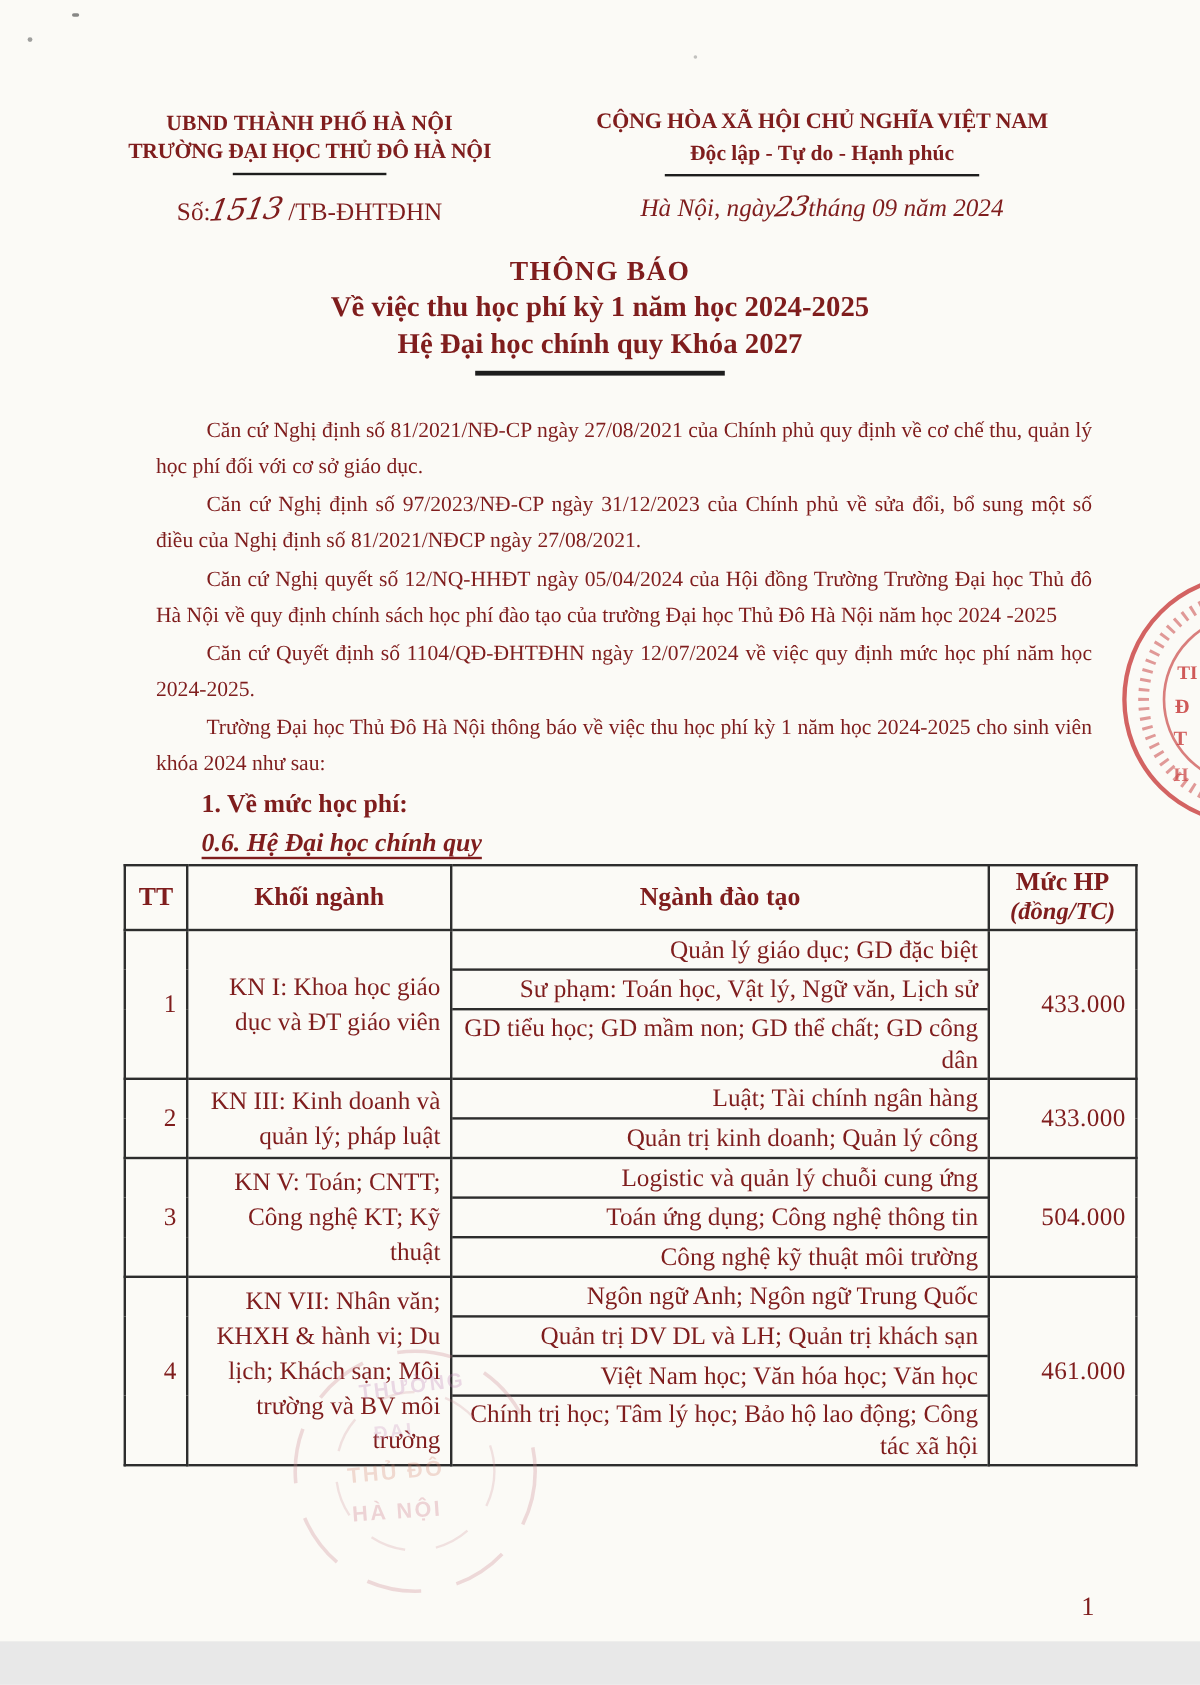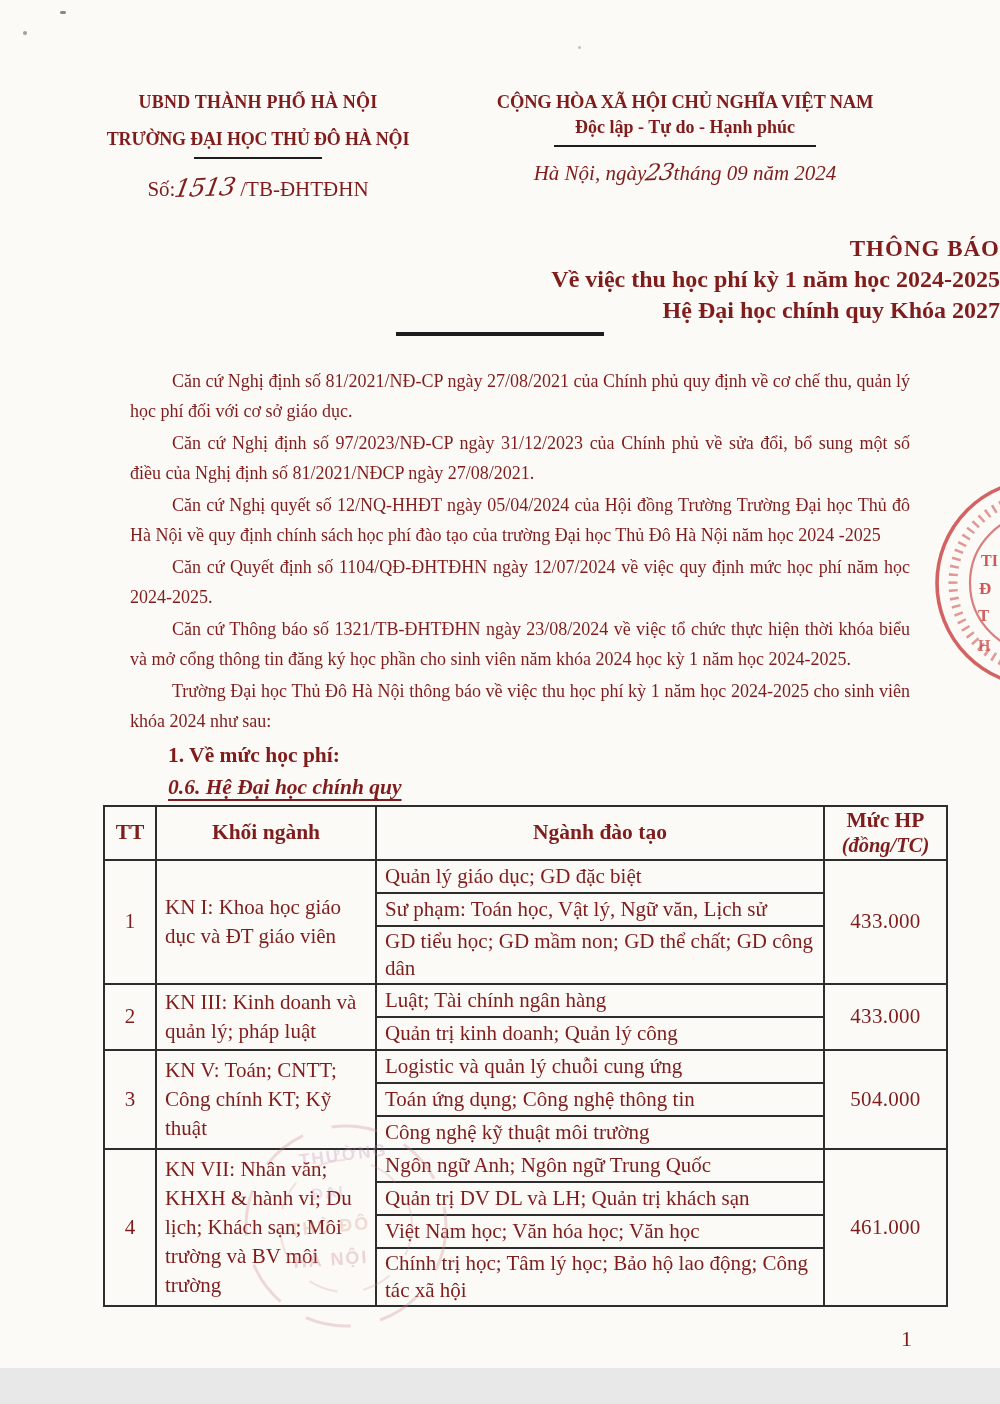--- a/index.html
+++ b/index.html
@@ -13,50 +13,50 @@
   .speck { position:absolute; background:#555; border-radius:50%; opacity:.55; }
   .speck.s1 { left:23px; top:31px; width:4px; height:4px; }
   .speck.s2 { left:60px; top:11px; width:6px; height:3px; border-radius:2px; opacity:.7; }
   .speck.s3 { left:578px; top:46px; width:3px; height:3px; opacity:.35; }
 
   
   .hdr { display:flex; padding-top:92px; }
   .hdr-left { width:400px; margin-left:58px; text-align:center; }
   .hdr-right { width:440px; margin-left:auto; margin-right:95px; text-align:center; }
   .org-parent { font-size:18px; font-weight:bold; letter-spacing:.2px; }
-  .org-name { font-size:18px; font-weight:bold; letter-spacing:-.2px; margin-top:16px; }
+  .org-name { font-size:18px; font-weight:bold; letter-spacing:-.2px; margin-top:3px; }
   .rule { height:2px; background:#1d1d1d; margin:7px auto 0 auto; }
   .rule-left { width:128px; }
   .rule-right { width:262px; }
   .motto1 { font-size:18.5px; font-weight:bold; letter-spacing:-.2px; }
   .motto2 { font-size:18px; font-weight:bold; margin-top:4px; }
   .doc-no { font-size:21px; margin-top:16px; }
   .date-line { font-size:21px; font-style:italic; margin-top:14px; }
   .hw { font-family:"DejaVu Serif", serif; font-style:italic; display:inline-block;
         transform:skewX(-12deg) rotate(-2deg); font-size:25px; letter-spacing:-1px; line-height:1; }
   .hw-day { font-size:23px; }
 
   
-  .title-block { text-align:right; margin-top:34px; }
+  .title-block { text-align:center; margin-top:24px; }
   .title-main { font-size:23px; font-weight:bold; letter-spacing:1px; }
   .title-sub { font-size:24px; font-weight:bold; margin-top:4px; }
   .rule-title { width:208px; height:3.5px; background:#1d1d1d; margin:8px auto 0 auto; }
 
   
   .content { margin:30px 90px 0 130px; }
   .content p { font-size:18px; line-height:30px; text-align:justify; text-indent:42px; margin-bottom:2px; }
   .sec-1 { font-size:21.5px; font-weight:bold; margin:7px 0 7px 38px; }
   .sec-1-1 { font-size:21.5px; font-weight:bold; font-style:italic; margin:0 0 5px 38px;
              text-decoration:underline; text-underline-offset:5px; }
 
   
   table.fee { border-collapse:collapse; width:843px; margin-left:-27px; table-layout:fixed; }
   table.fee col.c-tt { width:52px; } table.fee col.c-khoi { width:220px; }
   table.fee col.c-nganh { width:448px; } table.fee col.c-fee { width:123px; }
-  table.fee th, table.fee td { border:2px solid #2d2d2d; font-size:21px; padding:1px 8px; }
+  table.fee th, table.fee td { border:2px solid #2d2d2d; font-size:21px; padding:1px 8px;text-align:right; }
   table.fee thead tr { height:52px; }
   table.fee th { font-weight:bold; text-align:center; font-size:21.5px; line-height:25px; }
   table.fee th .unit { font-weight:bold; font-style:italic; display:block; font-size:20.5px; }
   table.fee tbody tr { height:33px; }
   td.tt { text-align:center; vertical-align:middle; }
   td.khoi { vertical-align:middle; line-height:29px; padding-left:10px; }
   td.nganh { vertical-align:middle; line-height:27px; }
   td.fee { text-align:center; vertical-align:middle; letter-spacing:.3px; }
 
   .page-num { position:absolute; left:901px; top:1326px; font-size:22px; }
@@ -94,21 +94,20 @@
     <div class="title-sub">Về việc thu học phí kỳ 1 năm học 2024-2025</div>
     <div class="title-sub">Hệ Đại học chính quy Khóa 2027</div>
     <div class="rule-title"></div>
   </div>
 
   <div class="content">
     <p>Căn cứ Nghị định số 81/2021/NĐ-CP ngày 27/08/2021 của Chính phủ quy định về cơ chế thu, quản lý học phí đối với cơ sở giáo dục.</p>
     <p>Căn cứ Nghị định số 97/2023/NĐ-CP ngày 31/12/2023 của Chính phủ về sửa đổi, bổ sung một số điều của Nghị định số 81/2021/NĐCP ngày 27/08/2021.</p>
     <p>Căn cứ Nghị quyết số 12/NQ-HHĐT ngày 05/04/2024 của Hội đồng Trường Trường Đại học Thủ đô Hà Nội về quy định chính sách học phí đào tạo của trường Đại học Thủ Đô Hà Nội năm học 2024 -2025</p>
     <p>Căn cứ Quyết định số 1104/QĐ-ĐHTĐHN ngày 12/07/2024 về việc quy định mức học phí năm học 2024-2025.</p>
-    <p>Căn cứ Thông báo số 1321/TB-ĐHTĐHN ngày 23/08/2024 về việc tổ chức thực hiện thời khóa biểu và mở cổng thông tin đăng ký học phần cho sinh viên năm khóa 2024 học kỳ 1 năm học 2024-2025.</p>
     <p>Trường Đại học Thủ Đô Hà Nội thông báo về việc thu học phí kỳ 1 năm học 2024-2025 cho sinh viên khóa 2024 như sau:</p>
 
     <div class="sec-1">1. Về mức học phí:</div>
     <div class="sec-1-1">0.6. Hệ Đại học chính quy</div>
 
     <table class="fee">
       <colgroup>
           <col class="c-tt">
           <col class="c-khoi">
           <col class="c-nganh">
@@ -142,21 +141,21 @@
           <td class="khoi" rowspan="2">KN III: Kinh doanh và quản lý; pháp luật</td>
           <td class="nganh">Luật; Tài chính ngân hàng</td>
           <td class="fee" rowspan="2">433.000</td>
         </tr>
         <tr>
             <td class="nganh">Quản trị kinh doanh; Quản lý công</td>
           </tr>
 
         <tr>
           <td class="tt" rowspan="3">3</td>
-          <td class="khoi" rowspan="3">KN V: Toán; CNTT; Công chính KT; Kỹ thuật</td>
+          <td class="khoi" rowspan="3">KN V: Toán; CNTT; Công nghệ KT; Kỹ thuật</td>
           <td class="nganh">Logistic và quản lý chuỗi cung ứng</td>
           <td class="fee" rowspan="3">504.000</td>
         </tr>
         <tr>
             <td class="nganh">Toán ứng dụng; Công nghệ thông tin</td>
           </tr>
         <tr>
             <td class="nganh">Công nghệ kỹ thuật môi trường</td>
           </tr>
 

